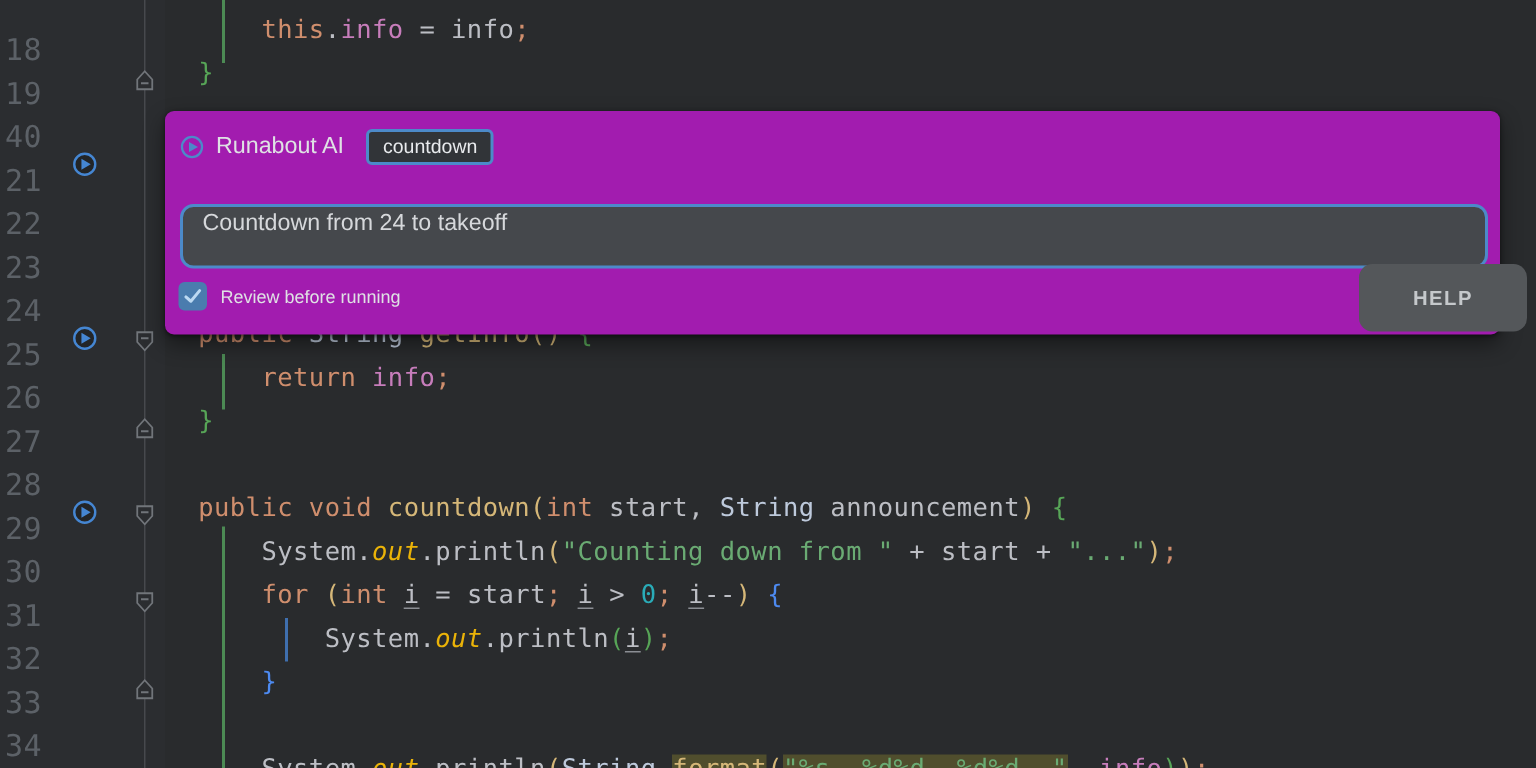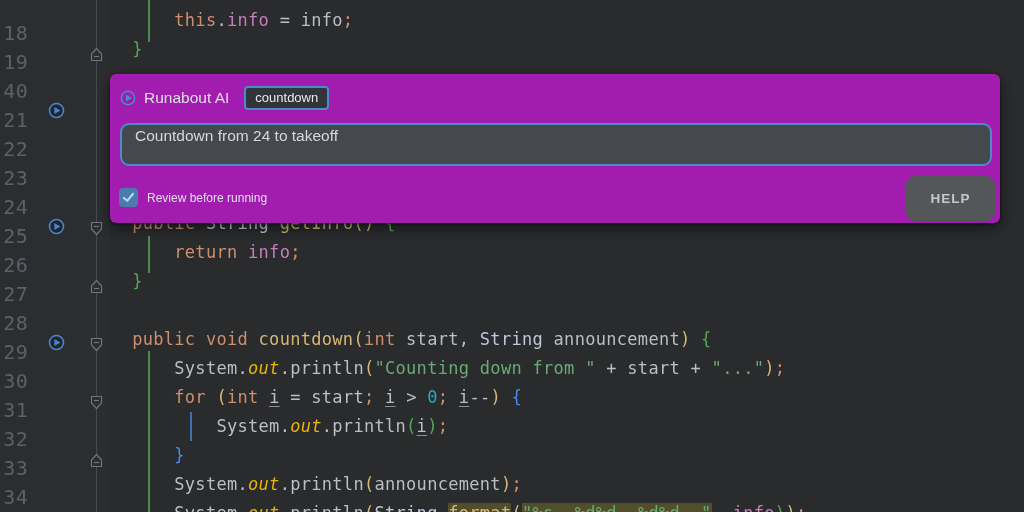--- a/index.html
+++ b/index.html
@@ -40,29 +40,29 @@
   .tk-hls{color:#6aab73;background:#504e2d;}
   
   .dialog{position:absolute;left:75px;top:74px;width:890px;height:149px;
           background:#a21caf;border-radius:6px;z-index:10;
           box-shadow:0 6px 14px rgba(0,0,0,.45),0 1px 3px rgba(0,0,0,.5);margin-left:35px;}
   .dlg-header{position:absolute;left:10px;top:10px;height:28px;display:flex;align-items:center;}
   .logo{width:16px;height:16px;display:inline-block;}
   .dlg-title{color:#dfe1e4;font-size:15.5px;margin-left:8px;}
   .chip{margin-left:15px;display:inline-block;border:2px solid #4c8ac9;border-radius:4px;
         background:#313438;color:#e8eaed;font-size:13px;padding:2px 9px 3px 9px;}
-  .prompt{position:absolute;left:10px;top:49px;width:872px;height:43px;box-sizing:border-box;
+  .prompt{position:absolute;left:10px;top:62px;width:872px;height:43px;box-sizing:border-box;
           background:#45484c;border:2px solid #4c8ac9;border-radius:9px;outline:none;
           color:#d6d8db;font-size:15.5px;font-family:"Liberation Sans",sans-serif;
           padding:0 0 17px 13px;}
   .chk-row{position:absolute;left:9px;top:114px;display:flex;align-items:center;cursor:default;}
   .chk{width:19px;height:19px;border-radius:4px;background:#4a7cae;display:inline-flex;
        align-items:center;justify-content:center;}
   .chk-label{color:#dfe1e4;font-size:12px;margin-left:9px;}
-  .help{position:absolute;left:796px;top:102px;width:89px;height:45px;
+  .help{position:absolute;left:796px;top:102px;width:112px;height:45px;
         background:#54575a;border:none;border-radius:9px;color:#c5c8cb;
         font-family:"Liberation Sans",sans-serif;font-size:13.5px;font-weight:bold;
         letter-spacing:1px;cursor:pointer;}
 </style>
 </head>
 <body>
 
 <div class="editor">
   <div class="gutter-bg"></div>
   <div class="foldline"></div>
@@ -168,21 +168,20 @@
       <div class="row">
         <div class="lnum">33</div>
         <span class="fold-icon"><svg width="13" height="15" viewBox="0 0 13 15">
             <path d="M6.5 1.5 L11.5 7 V13.5 H1.5 V7 Z" fill="#2b2d30" stroke="#71757a" stroke-width="1.2"></path>
             <line x1="4" y1="9.5" x2="9" y2="9.5" stroke="#71757a" stroke-width="1.2"></line>
           </svg></span>
         <div class="code"><span class="tk-pl">        </span><span class="tk-blu">}</span></div>
       </div>
       <div class="row">
         <div class="lnum">34</div>
-        <div class="code"><span class="tk-pl">        System.</span><span class="tk-it">out</span><span class="tk-pl">.println</span><span class="tk-fn">(</span><span class="tk-pl">announcement</span><span class="tk-fn">)</span><span class="tk-kw">;</span></div>
       </div>
       <div class="row">
         <div class="lnum">35</div>
         <div class="code"><span class="tk-pl">        System.</span><span class="tk-it">out</span><span class="tk-pl">.println</span><span class="tk-fn">(</span><span class="tk-ty">String</span><span class="tk-pl">.</span><span class="tk-hlf">format</span><span class="tk-fn">(</span><span class="tk-hls">"%s, %d%d, %d%d, "</span><span class="tk-pl">, </span><span class="tk-fld">info</span><span class="tk-grn">)</span><span class="tk-fn">)</span><span class="tk-kw">;</span></div>
       </div>
     </div>
 </div>
 
 <div class="dialog">
   <div class="dlg-header">

